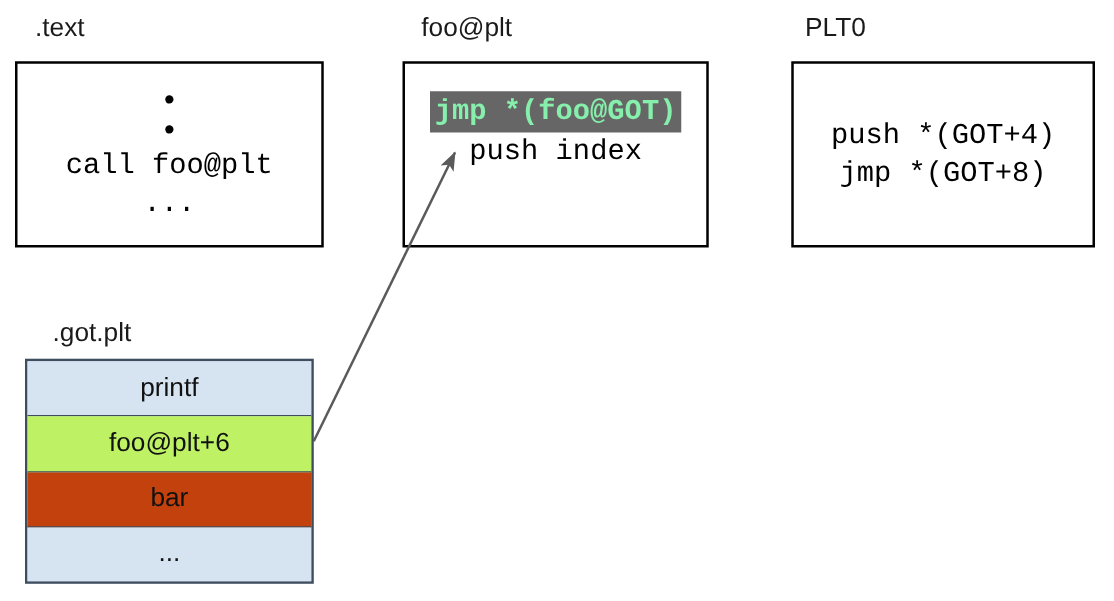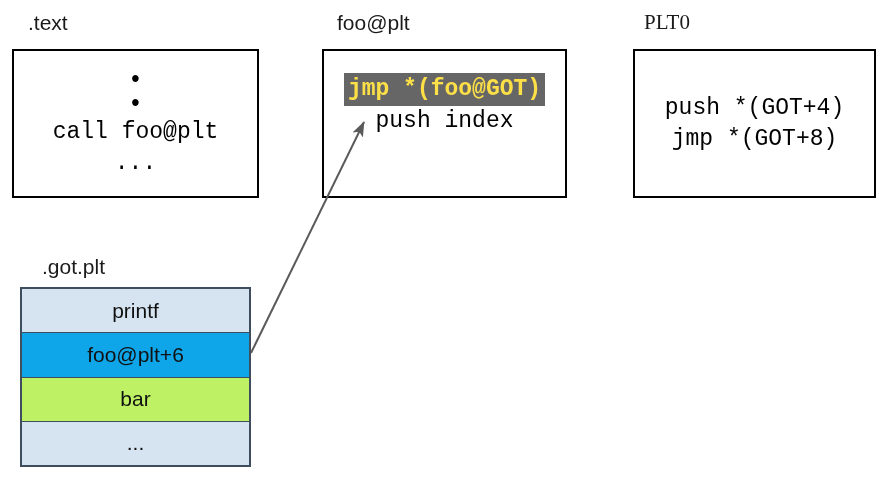--- a/index.html
+++ b/index.html
@@ -107,41 +107,41 @@
   <div class="codebox" style="left: 12px; top: 49px; width: 247px; height: 149px; border-color: rgb(0, 0, 0);">
     <div class="code-line dot">•</div>
     <div class="code-line dot">•</div>
     <div class="code-line">call foo@plt</div>
     <div class="code-line">...</div>
   </div>
 
   <div class="caption" style="left:337px; top:12px;">foo@plt</div>
 
   <div class="codebox" style="left: 322px; top: 49px; width: 245px; height: 149px; justify-content: flex-start; padding-top: 22px; border-color: rgb(0, 0, 0);">
-    <div class="code-line highlight" style="background: rgb(102, 102, 102); color: #fde047;">jmp *(foo@GOT)</div>
+    <div class="code-line highlight" style="background: rgb(102, 102, 102); color: #86efac;">jmp *(foo@GOT)</div>
     <div class="code-line">push index</div>
   </div>
 
-  <div class="caption" style="left:644px; top:12px;font-family:Liberation Serif, serif;">PLT0</div>
+  <div class="caption" style="left:644px; top:12px;">PLT0</div>
 
   <div class="codebox" style="left: 633px; top: 49px; width: 243px; height: 149px; border-color: rgb(0, 0, 0);">
     <div class="code-line">push *(GOT+4)</div>
     <div class="code-line">jmp *(GOT+8)</div>
   </div>
 
   <div class="caption" style="left:42px; top:256px;">.got.plt</div>
 
   <div class="got-table" style="left: 20px; top: 287px; width: 231px; height: 180px; border-color: rgb(63, 78, 94); background: rgb(214, 228, 242);">
     <div class="got-row" style="background: rgb(214, 228, 242); border-bottom-color: rgb(63, 78, 94);">
       <span>printf</span>
     </div>
-    <div class="got-row" style="background: #0ea5e9; border-bottom-color: rgb(63, 78, 94);">
+    <div class="got-row" style="background: #bef264; border-bottom-color: rgb(63, 78, 94);">
       <span>foo@plt+6</span>
     </div>
-    <div class="got-row" style="background: #bef264; border-bottom-color: rgb(63, 78, 94);">
+    <div class="got-row" style="background: #c2410c; border-bottom-color: rgb(63, 78, 94);">
       <span>bar</span>
     </div>
     <div class="got-row" style="background: rgb(214, 228, 242); border-bottom-color: rgb(63, 78, 94);">
       <span>...</span>
     </div>
   </div>
 
   <svg id="arrow-layer" viewBox="0 0 891 481" xmlns="http://www.w3.org/2000/svg">
     <defs>
       <marker id="arrowhead" markerWidth="9" markerHeight="9" refX="7.2" refY="3.1" orient="auto" markerUnits="strokeWidth">

